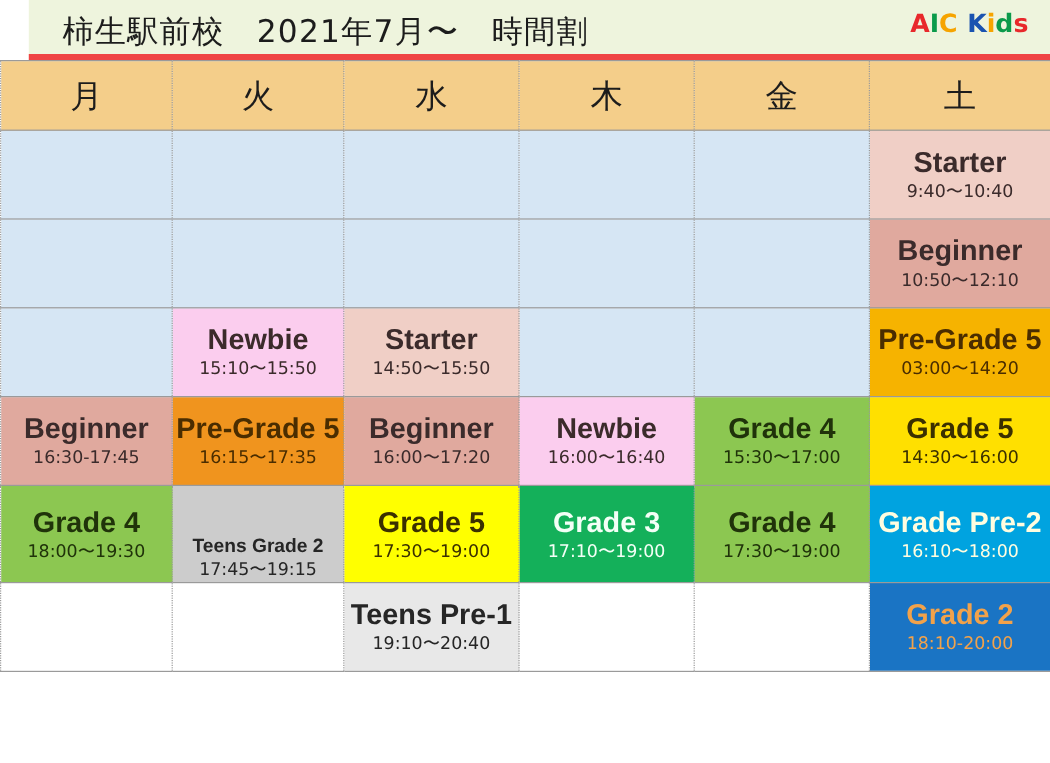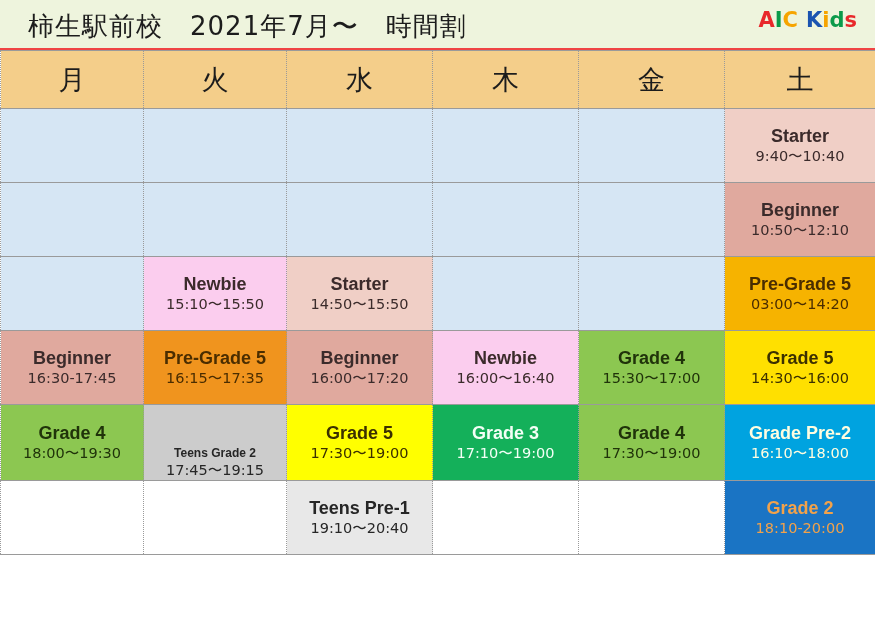--- a/index.html
+++ b/index.html
@@ -18,22 +18,23 @@
     width: 875px;
     height: 636px;
     background: #ffffff;
     box-sizing: border-box;
   }
   
   #header {
     position: relative;
     height: 50px;
     background: #eef4dd;
-    border-bottom: 2px solid #ef4444;
+    border-bottom: 5px solid #ef4444;
     box-sizing: border-box;
+    margin-left: 24px;
   }
   #header-title {
     position: absolute;
     left: 28px;
     top: 9px;
     font-size: 26px;
     color: #1c1c1c;
     font-family: "DejaVu Sans", sans-serif;
     letter-spacing: 1px;
     white-space: nowrap;
@@ -87,32 +88,32 @@
     border: 1px solid #9a9a9a;
     border-left-style: dotted;
     border-right-style: dotted;
     vertical-align: middle;
     text-align: center;
     padding: 0 2px;
     box-sizing: border-box;
   }
   td.cell .lvl {
     display: block;
-    font-size: 18px;
+    font-size: 24px;
     font-weight: bold;
     line-height: 1.25;
     font-family: "Liberation Sans", sans-serif;
   }
   td.cell .tm {
     display: block;
     font-size: 14.5px;
     line-height: 1.3;
     font-family: "DejaVu Sans", sans-serif;
   }
-  td.cell.small .lvl { font-size: 12px; margin-top: 41px; }
+  td.cell.small .lvl { font-size: 16px; margin-top: 41px; }
 </style>
 </head>
 <body>
 
 <div id="page">
 
   <div id="header">
     <div id="header-title">柿生駅前校　2021年7月〜　時間割</div>
     <div id="logo">
       <span class="l1">A</span><span class="l2">I</span><span class="l3">C</span><span class="sp"></span><span class="l4">K</span><span class="l5">i</span><span class="l6">d</span><span class="l7">s</span>

